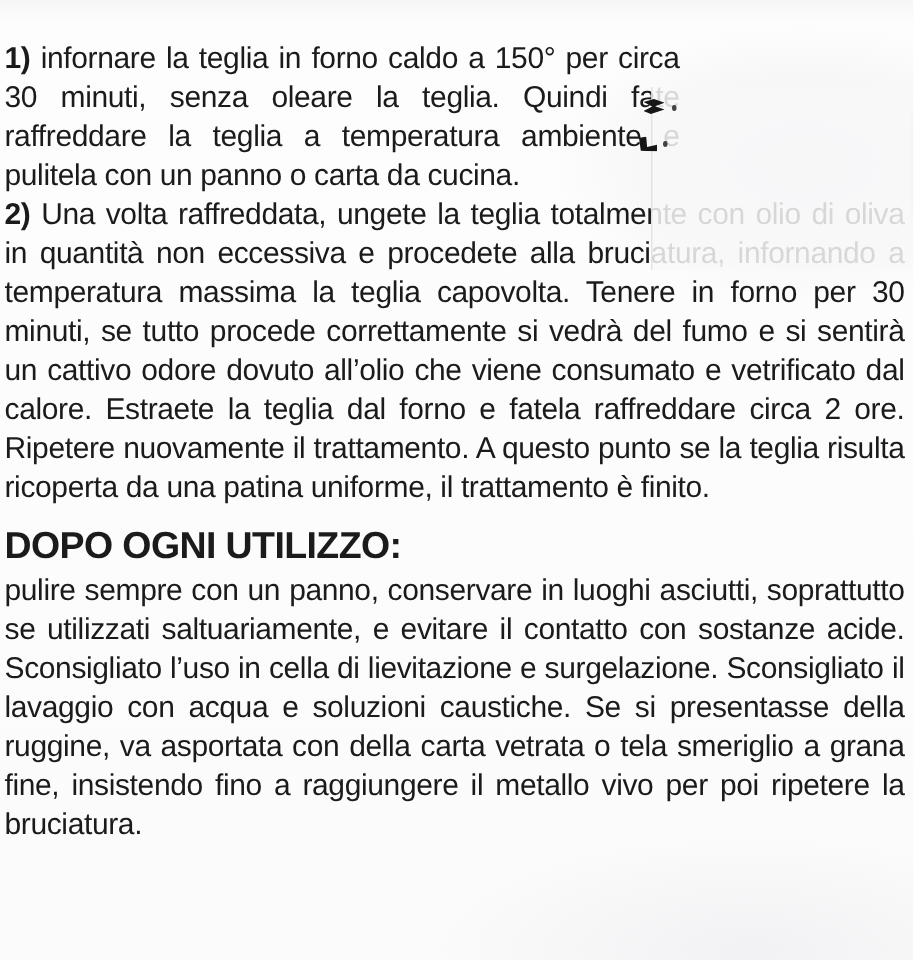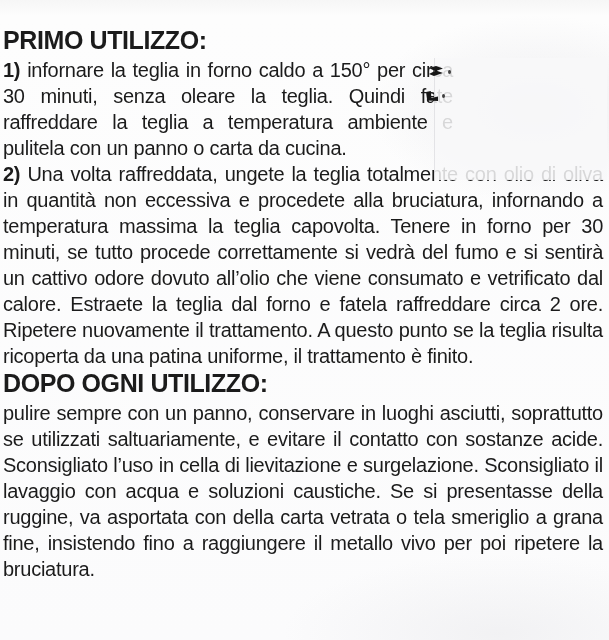--- a/index.html
+++ b/index.html
@@ -19,21 +19,21 @@
       linear-gradient(180deg, #f6f6f6 0px, #fdfdfd 16px, #fbfbfc 100%);
   }
 
   .heading {
     margin: 0 0 3px 0;
     font-size: 25px;
     line-height: 28px;
     font-weight: bold;
     letter-spacing: -0.4px;
   }
-  .heading.second { margin-top: 0; }
+  .heading.second { margin-top: 12px; }
 
   .para {
     margin: 0;
     font-size: 20px;
     line-height: 26px;
     letter-spacing: -0.25px;
     text-align: justify;
   }
   .para.narrow { width: 450px; }
 
@@ -64,21 +64,20 @@
     pointer-events: none;
   }
 </style>
 </head>
 <body>
 
 <div class="page">
 
   <div class="scan-patch"></div>
 
-  <h1 class="heading">PRIMO UTILIZZO:</h1>
 
   <p class="para narrow"><strong class="step-label">1)</strong> <span>infornare la teglia in forno caldo a 150° per circa 30 minuti, senza oleare la teglia. Quindi fate raffreddare la teglia a temperatura ambiente e pulitela con un panno o carta da cucina.</span></p>
 
   <p class="para"><strong class="step-label">2)</strong> <span>Una volta raffreddata, ungete la teglia totalmente con olio di oliva in quantità non eccessiva e procedete alla bruciatura, infornando a temperatura massima la teglia capovolta. Tenere in forno per 30 minuti, se tutto procede correttamente si vedrà del fumo e si sentirà un cattivo odore dovuto all’olio che viene consumato e vetrificato dal calore. Estraete la teglia dal forno e fatela raffreddare circa 2 ore. Ripetere nuovamente il trattamento. A questo punto se la teglia risulta ricoperta da una patina uniforme, il trattamento è finito.</span></p>
 
   <h1 class="heading second">DOPO OGNI UTILIZZO:</h1>
 
   <p class="para">pulire sempre con un panno, conservare in luoghi asciutti, soprattutto se utilizzati saltuariamente, e evitare il contatto con sostanze acide. Sconsigliato l’uso in cella di lievitazione e surgelazione. Sconsigliato il lavaggio con acqua e soluzioni caustiche. Se si presentasse della ruggine, va asportata con della carta vetrata o tela smeriglio a grana fine, insistendo fino a raggiungere il metallo vivo per poi ripetere la bruciatura.</p>
 
   <div class="smudge smudge-1"></div>

